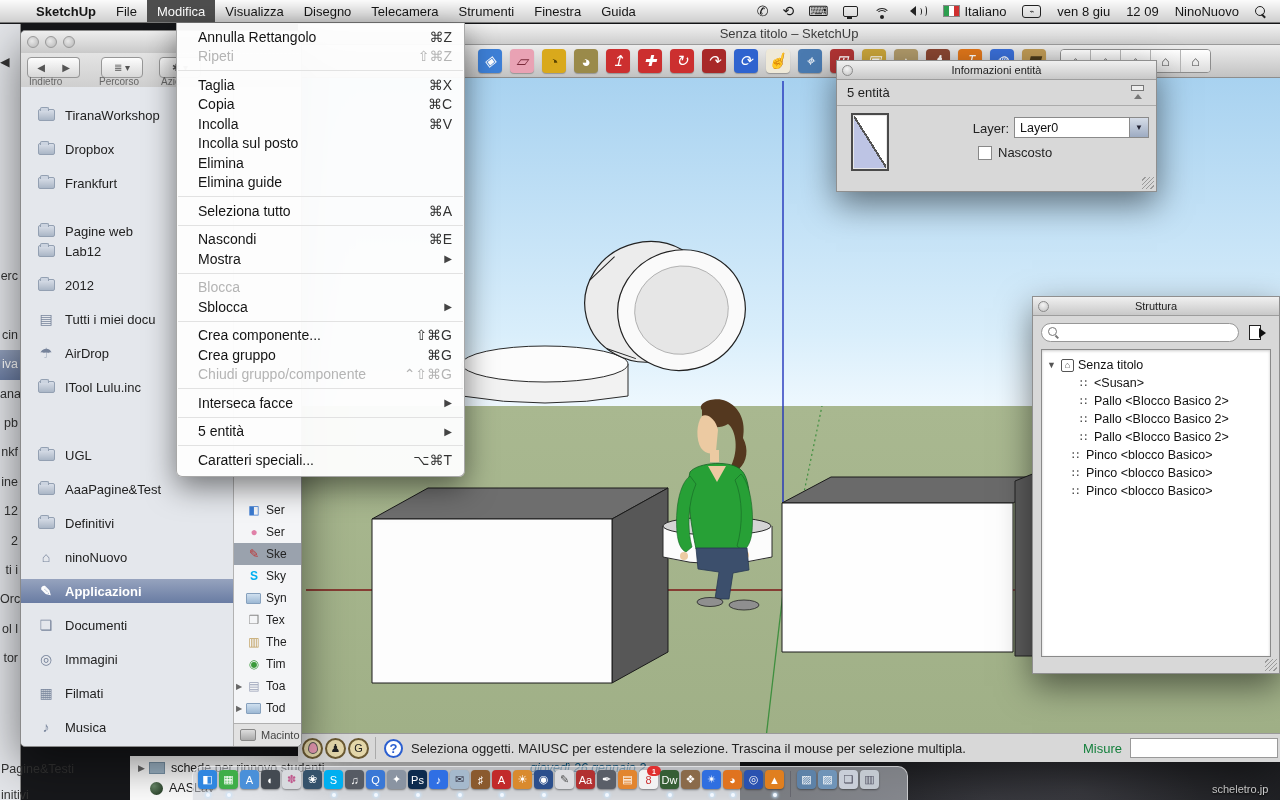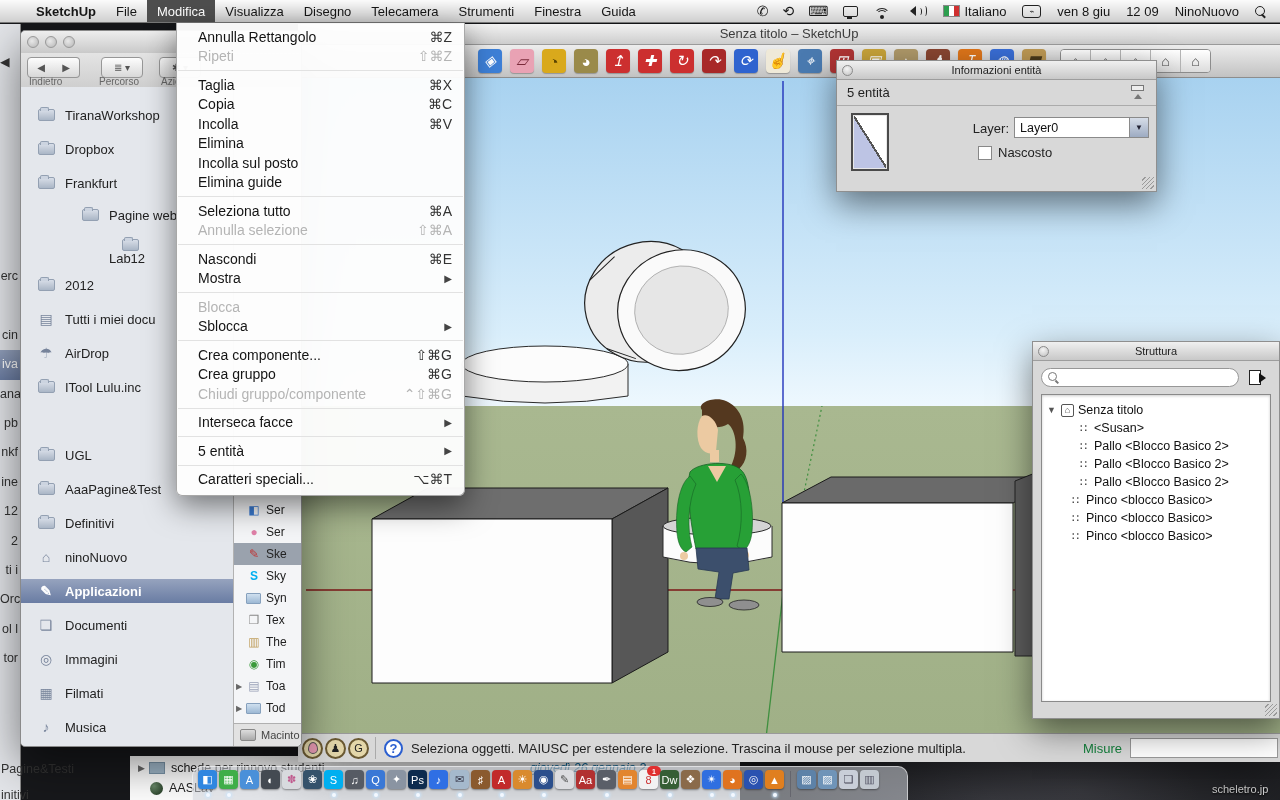--- a/index.html
+++ b/index.html
@@ -156,21 +156,21 @@
      background:linear-gradient(to bottom left,#fff 48%,#555 48% 51.5%,#bdc4e4 51.5%);box-shadow:0 0 0 1px #e8e8e8 inset;}
   #ei-layer-label{position:absolute;left:108px;top:60px;width:64px;text-align:right;font-size:13px;color:#222;}
   #ei-dropdown{position:absolute;left:177px;top:56px;width:135px;height:21px;background:#fff;
      border:1px solid #8a8a8a;display:flex;align-items:center;font-size:12.5px;color:#111;box-sizing:border-box;}
   #ei-dropdown .val{flex:1;padding-left:5px;}
   #ei-dropdown .dd{width:18px;height:100%;background:linear-gradient(#d6dde8,#9dabc2);
      border-left:1px solid #8a8a8a;display:flex;align-items:center;justify-content:center;font-size:8px;color:#223;}
   #ei-check{position:absolute;left:141px;top:84px;display:flex;align-items:center;font-size:13px;color:#222;}
   #ei-check .box{width:12px;height:12px;border:1px solid #888;background:#fff;margin-right:6px;}
 
-  #outliner{left:1032px;top:296px;width:246px;height:376px;margin-top:45px;}
+  #outliner{left:1032px;top:296px;width:246px;height:376px;}
   #ol-search{position:absolute;left:8px;top:26px;width:198px;height:19px;border:1px solid #979797;
      border-radius:10px;background:#fff;display:flex;align-items:center;padding-left:6px;box-sizing:border-box;}
   #ol-search input{border:none;outline:none;flex:1;height:15px;font-size:12px;background:transparent;min-width:0;}
   .mag{position:relative;width:11px;height:11px;margin-right:3px;flex:none;}
   .mag i{position:absolute;left:0;top:0;width:7px;height:7px;border:1.5px solid #777;border-radius:50%;}
   .mag b{position:absolute;right:0;bottom:0;width:4px;height:1.6px;background:#777;transform:rotate(45deg);}
   #ol-detail{position:absolute;right:8px;top:25px;width:22px;height:21px;display:flex;align-items:center;justify-content:center;}
   #ol-detail .pg{width:10px;height:13px;border:1.5px solid #222;background:#fff;}
   #ol-detail .a{width:0;height:0;border:5px solid transparent;border-left:7px solid #111;margin-left:-2px;}
   #ol-list{position:absolute;left:8px;top:52px;right:8px;bottom:16px;background:#fff;border:1px solid #8a8a8a;
@@ -383,27 +383,27 @@
           <span class="fold"></span>
         </span>
         <span class="fs-lab">Dropbox</span>
       </div>
     <div class="fs-row" style="top:84px;">
         <span class="fs-ic">
           <span class="fold"></span>
         </span>
         <span class="fs-lab">Frankfurt</span>
       </div>
-    <div class="fs-row" style="top:116px;margin-left:44px;">
+    <div class="fs-row" style="top:132px;">
         <span class="fs-ic">
           <span class="fold"></span>
         </span>
         <span class="fs-lab">Pagine web</span>
       </div>
-    <div class="fs-row" style="top:152px;flex-direction:column;">
+    <div class="fs-row" style="top:152px;">
         <span class="fs-ic">
           <span class="fold"></span>
         </span>
         <span class="fs-lab">Lab12</span>
       </div>
     <div class="fs-row" style="top:186px;">
         <span class="fs-ic">
           <span class="fold"></span>
         </span>
         <span class="fs-lab">2012</span>
@@ -557,36 +557,32 @@
     </div>
   <div class="mi">
       <span class="lbl">Copia</span>
       <span class="sc">⌘C</span>
     </div>
   <div class="mi">
       <span class="lbl">Incolla</span>
       <span class="sc">⌘V</span>
     </div>
   <div class="mi">
+      <span class="lbl">Incolla sul posto</span>
+    </div>
+  <div class="mi">
       <span class="lbl">Elimina</span>
-    </div>
-  <div class="mi">
-      <span class="lbl">Incolla sul posto</span>
     </div>
   <div class="mi">
       <span class="lbl">Elimina guide</span>
     </div>
   <div class="msep"></div>
   <div class="mi">
       <span class="lbl">Seleziona tutto</span>
       <span class="sc">⌘A</span>
-    </div>
-  <div class="mi dis">
-      <span class="lbl">Annulla selezione</span>
-      <span class="sc">⇧⌘A</span>
     </div>
   <div class="msep"></div>
   <div class="mi">
       <span class="lbl">Nascondi</span>
       <span class="sc">⌘E</span>
     </div>
   <div class="mi">
       <span class="lbl">Mostra</span>
       <span class="arr">▶</span>
     </div>

